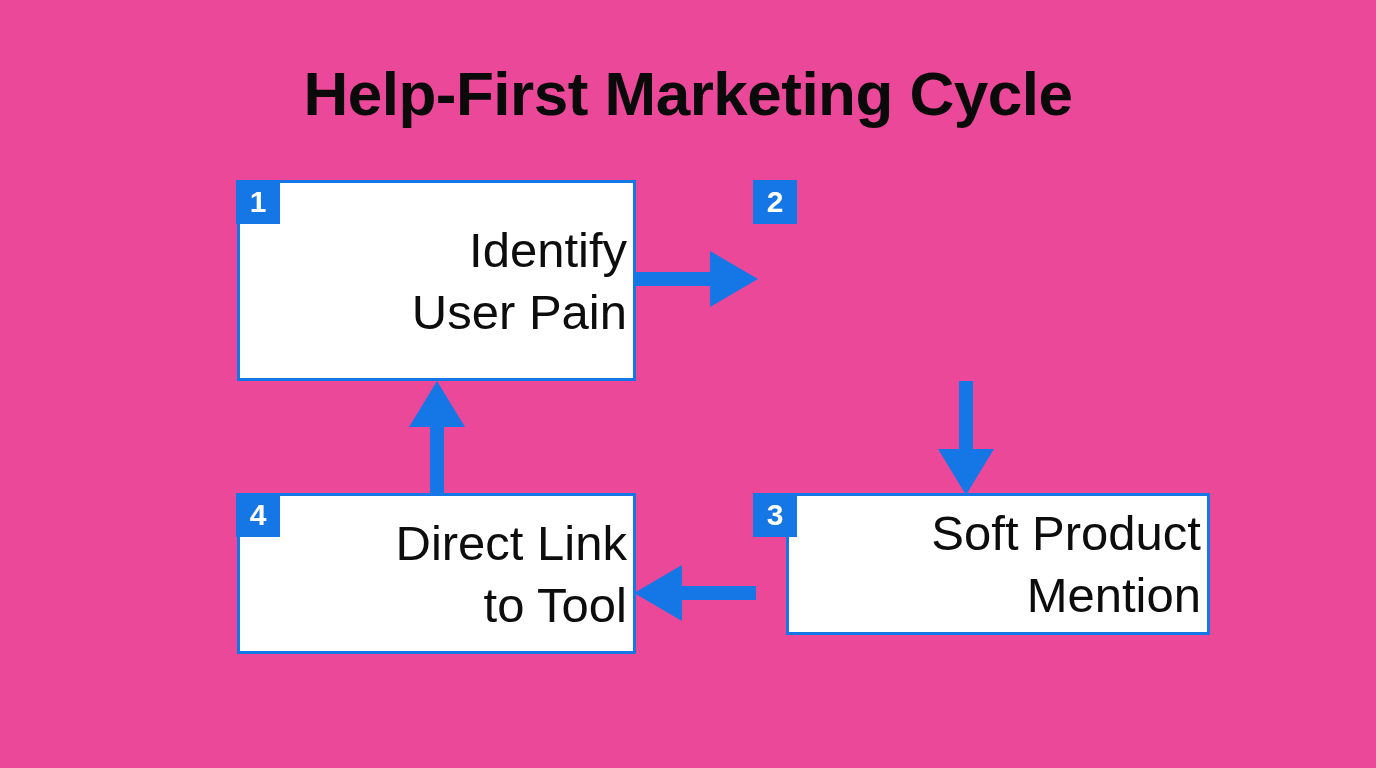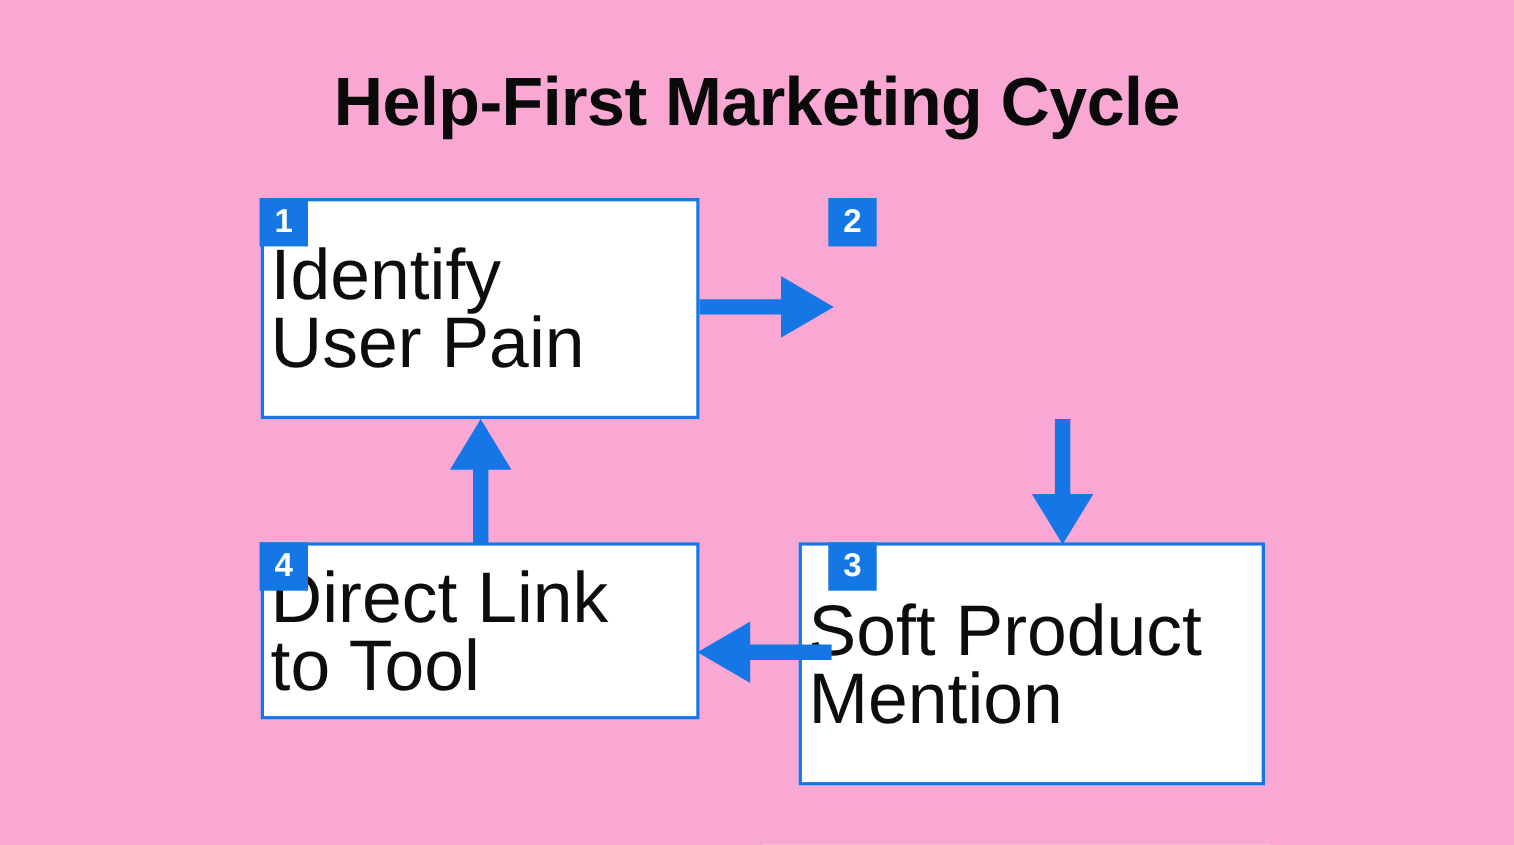--- a/index.html
+++ b/index.html
@@ -10,21 +10,21 @@
   body {
     font-family: "Liberation Sans", sans-serif;
     width: 1376px;
     height: 768px;
     overflow: hidden;
   }
   #canvas {
     position: relative;
     width: 1376px;
     height: 768px;
-    background: #f9a8d4;
+    background: #ec4899;
   }
   #diagram-title {
     position: absolute;
     left: 0;
     top: 57px;
     width: 1376px;
     text-align: center;
     font-family: "Liberation Sans", sans-serif;
     font-weight: bold;
     font-size: 62px;
@@ -38,24 +38,24 @@
     box-sizing: border-box;
     background: #ffffff;
     border: 3px solid #1577e6;
   }
   .node-label {
     position: absolute;
     left: 0;
     top: 50%;
     transform: translateY(-50%);
     width: 100%;
-    text-align: left;
+    text-align: right;
     font-family: "Liberation Sans", sans-serif;
     font-weight: 400;
-    font-size: 65px;
+    font-size: 49px;
     line-height: 62px;
     color: #0d0d0d;
     white-space: pre-line;
     padding: 0 6px;
     box-sizing: border-box;
   }
   .step-badge {
     position: absolute;
     width: 44px;
     height: 44px;
@@ -68,21 +68,21 @@
     text-align: center;
     z-index: 5;
   }
   .arrow-svg {
     position: absolute;
     overflow: visible;
   }
   
   #node-1 { left: 237px; top: 180px;  width: 399px; height: 201px; }
   #node-2 { left: 754px; top: 180px;  width: 424px; height: 201px; }
-  #node-3 { left: 726px; top: 493px;  width: 424px; height: 221px; }
+  #node-3 { left: 786px; top: 493px;  width: 424px; height: 142px; }
   #node-4 { left: 237px; top: 493px;  width: 399px; height: 161px; }
   
   #badge-1 { left: 236px; top: 180px; }
   #badge-2 { left: 753px; top: 180px; }
   #badge-3 { left: 753px; top: 493px; }
   #badge-4 { left: 236px; top: 493px; }
   
   #arrow-1-2 { left: 636px; top: 248px; width: 122px; height: 62px; }
   #arrow-2-3 { left: 935px; top: 381px; width: 62px; height: 114px; }
   #arrow-3-4 { left: 634px; top: 562px; width: 122px; height: 62px; }

